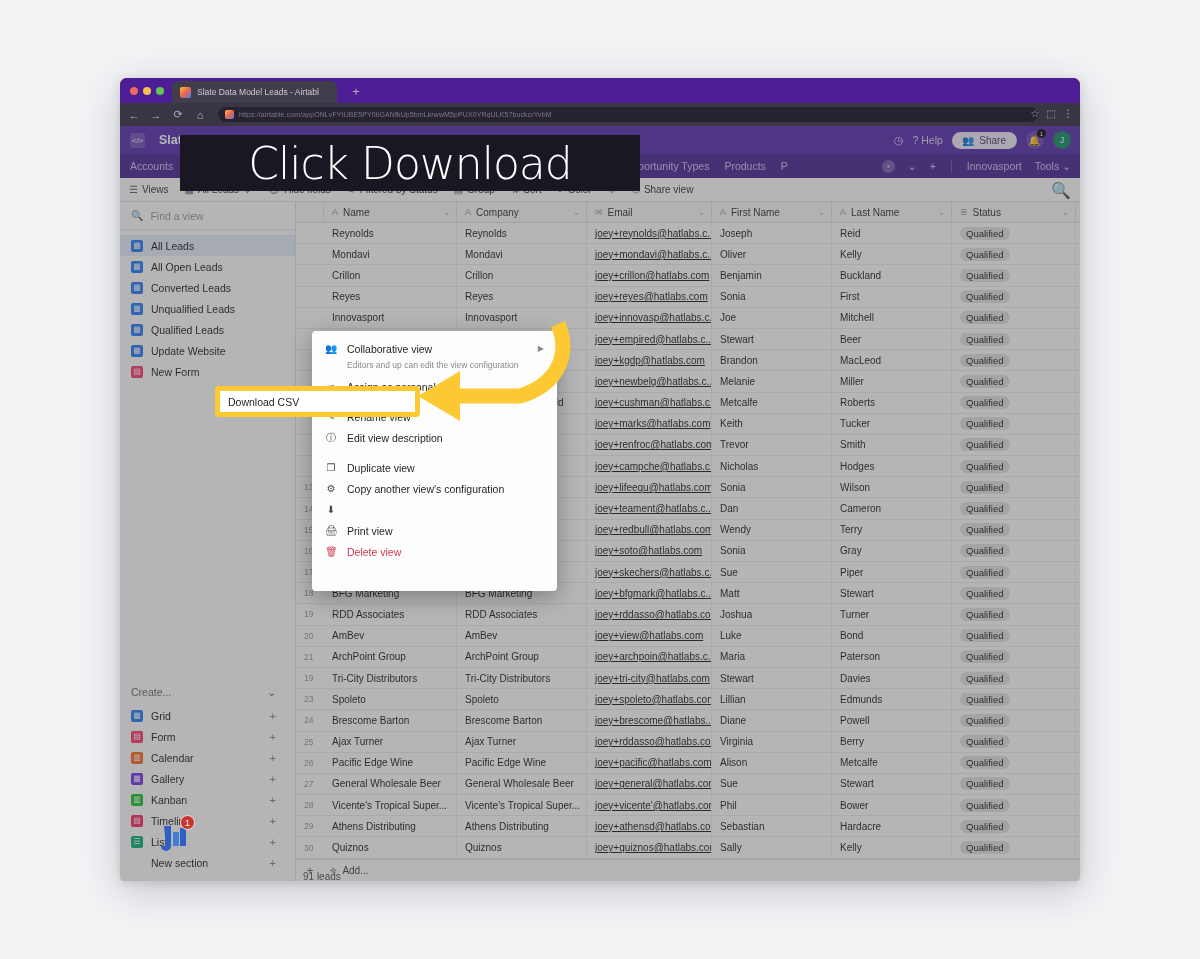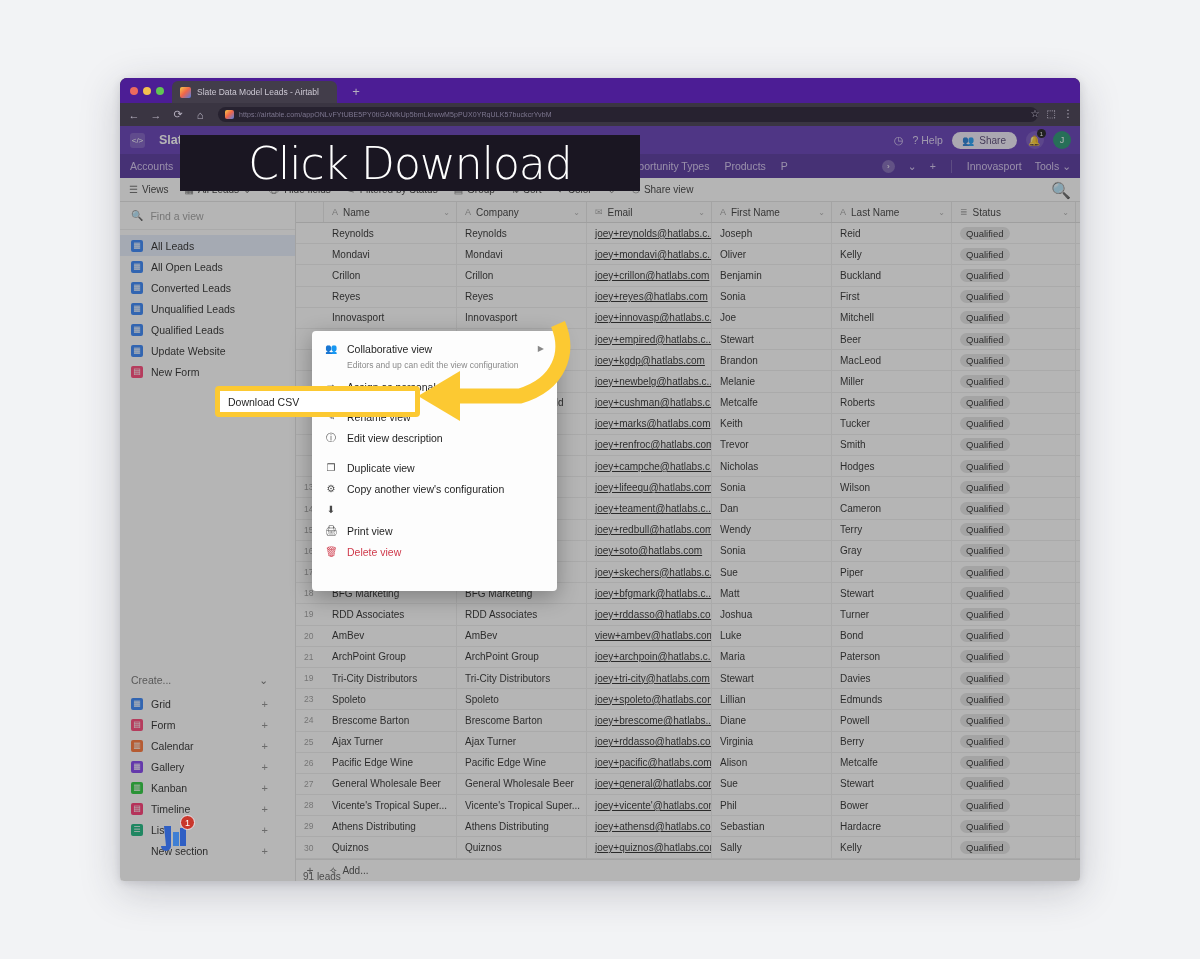--- a/index.html
+++ b/index.html
@@ -183,22 +183,22 @@
   }
   .ic-grid { background: #2d7ff9; }
   .ic-form { background: #ff3d71; }
   .ic-cal  { background: #ff6f2c; }
   .ic-gal  { background: #7c37ef; }
   .ic-kan  { background: #20c933; }
   .ic-tl   { background: #ff2e6d; }
   .ic-list { background: #0fb57a; }
 
   #create-section {
-    position: absolute; left: 0; right: 16px; bottom: 0;
-    padding-bottom: 20px; background: #fff;
+    position: absolute; left: 0; right: 8px; bottom: 0;
+    padding-bottom: 8px; background: #fff;
   }
   #create-header {
     height: 26px; display: flex; align-items: center; justify-content: space-between;
     padding: 0 11px; font-size: 10.5px; color: #6b6b6b;
   }
   .create-item {
     height: 21px; display: flex; align-items: center; gap: 8px;
     padding: 0 11px; font-size: 10.5px; color: #1e1e1e;
   }
   .create-item .plus { margin-left: auto; color: #888; font-size: 11px; }
@@ -799,21 +799,21 @@
             <div class="gc last">Turner</div>
             <div class="gc status">
               <span>Qualified</span>
             </div>
             <div class="gc extra">6</div>
           </div>
           <div class="grow">
             <div class="gc num">20</div>
             <div class="gc name">AmBev</div>
             <div class="gc company">AmBev</div>
-            <div class="gc email">view+ambev@hatlabs.com</div>
+            <div class="gc email">joey+view@hatlabs.com</div>
             <div class="gc first">Luke</div>
             <div class="gc last">Bond</div>
             <div class="gc status">
               <span>Qualified</span>
             </div>
             <div class="gc extra">6</div>
           </div>
           <div class="grow">
             <div class="gc num">21</div>
             <div class="gc name">ArchPoint Group</div>

